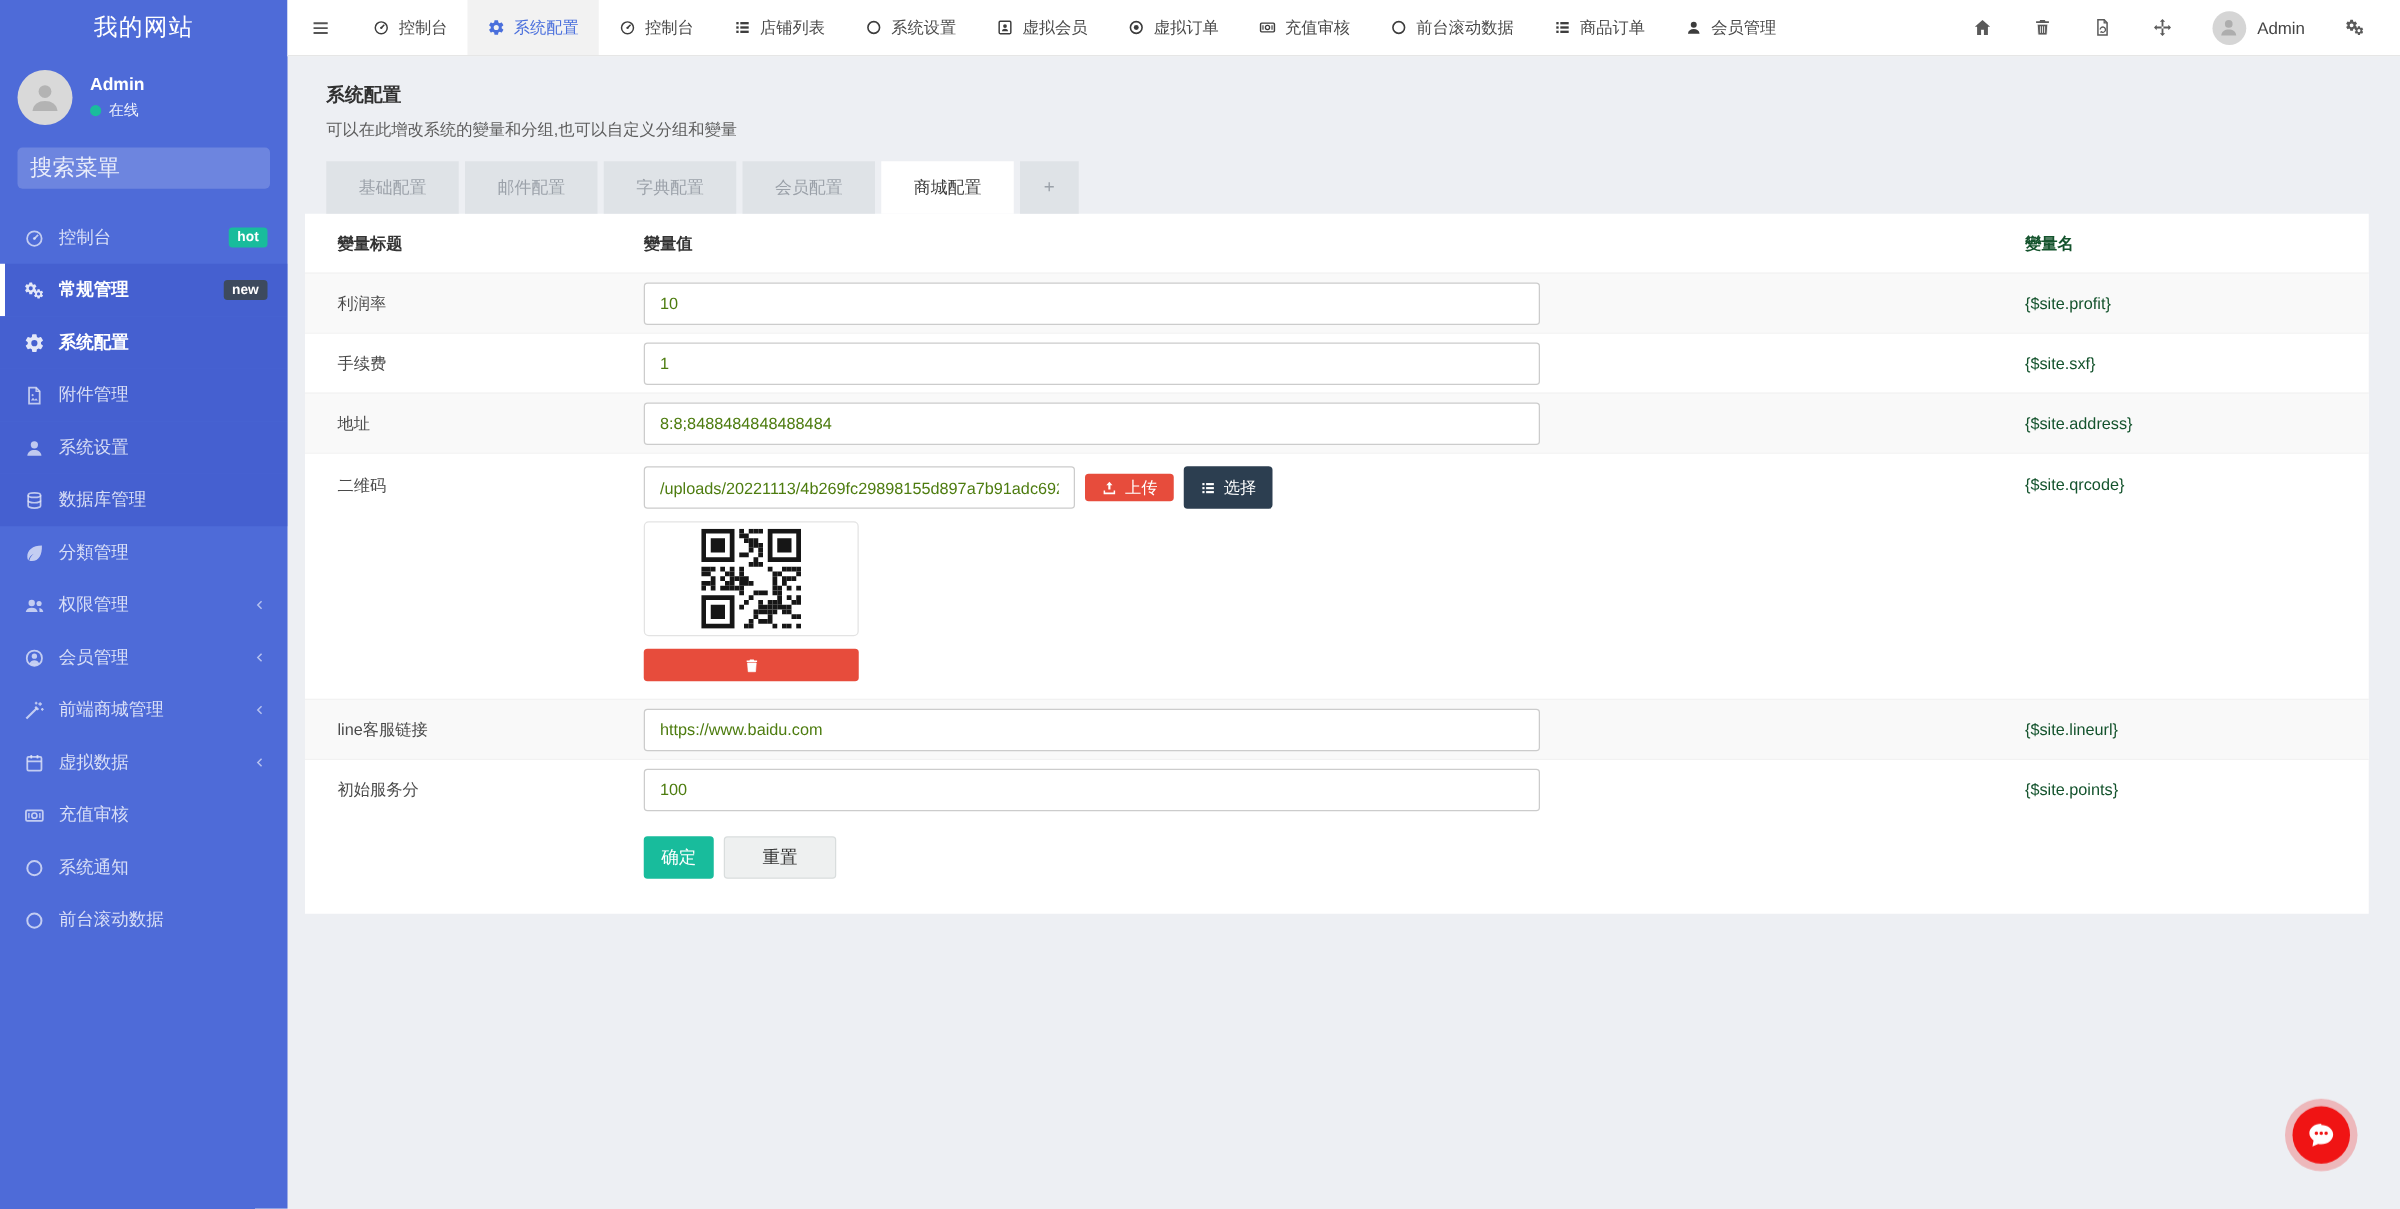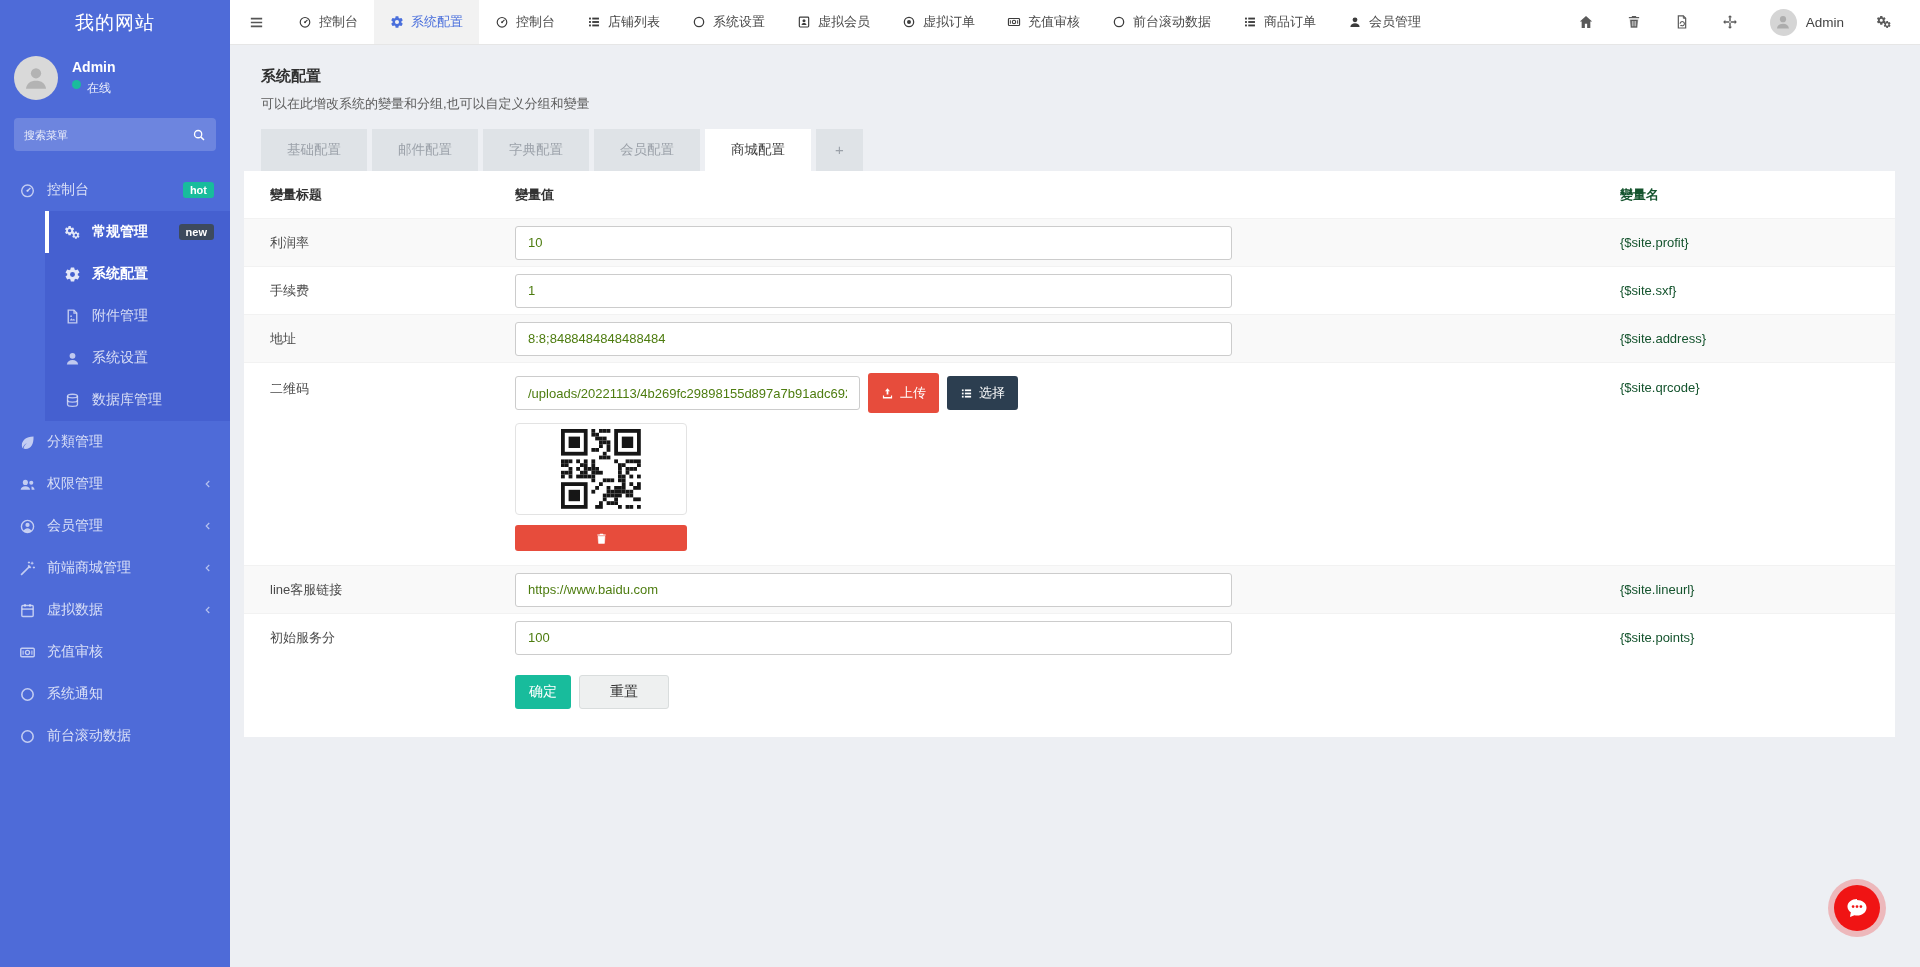--- a/index.html
+++ b/index.html
@@ -7,30 +7,30 @@
   body { font-family:"Liberation Sans","DejaVu Sans",sans-serif; background:#edeff3; display:flex; }
   .ico { display:inline-block; vertical-align:middle; }
 
   
   .sidebar { width:230px; height:967px; background:#4e6bd8; color:#fff; flex:0 0 230px; display:flex; flex-direction:column; }
   .side-title { height:46px; line-height:46px; text-align:center; font-size:19px; color:#fff; letter-spacing:1px; }
   .side-user { display:flex; align-items:center; padding:10px 20px 14px 14px; }
   .side-user .avatar { width:44px; height:44px; border-radius:50%; background:#d9d9d9; color:#b3b3b3; display:flex; align-items:center; justify-content:center; overflow:hidden; }
   .side-user .meta { margin-left:14px; }
   .side-user .uname { font-weight:bold; font-size:14px; }
-  .side-user .ustatus { font-size:12px; margin-top:5px; color:rgba(255,255,255,.9); display:flex; }
+  .side-user .ustatus { font-size:12px; margin-top:5px; color:rgba(255,255,255,.9); display:flex; align-items:center; }
   .side-user .dot { width:9px; height:9px; border-radius:50%; background:#1abc9c; display:inline-block; margin-right:6px; }
   .side-search { margin:4px 14px 10px 14px; height:33px; background:rgba(255,255,255,.18); border-radius:4px; display:flex; align-items:center; padding:0 10px; }
-  .side-search input { flex:1; background:transparent; border:none; outline:none; color:#fff; font-size:11px; font-family:inherit; }
+  .side-search input { flex:1; background:transparent; border:none; outline:none; color:#fff; font-size:18px; font-family:inherit; }
   .side-search input::placeholder { color:rgba(255,255,255,.85); }
   .side-menu { list-style:none; flex:1; overflow:hidden; padding-top:8px; }
   .side-item { height:42px; display:flex; align-items:center; padding:0 16px 0 19px; font-size:14px; color:rgba(255,255,255,.78); cursor:pointer; position:relative; }
   .side-item .mi { width:17px; height:17px; margin-right:11px; opacity:.85; flex:0 0 17px; }
   .side-item .lbl { flex:1; }
-  .side-item.group-bg { background:#4560d0;margin-left:45px; }
+  .side-item.group-bg { background:#4560d0; }
   .side-item.active-parent { border-left:4px solid #ffffff; padding-left:15px; color:#fff; font-weight:bold; }
   .side-item.current { color:#fff; font-weight:bold; }
   .badge { font-size:11px; border-radius:3px; padding:2px 7px; color:#fff; font-weight:bold; }
   .badge.hot { background:#18bc9c; }
   .badge.new { background:#3d4a5d; }
   .chev { width:12px; height:12px; opacity:.75; }
 
   
   .main { flex:1; display:flex; flex-direction:column; position:relative; }
   .topbar { height:45px; background:#fff; border-bottom:1px solid #e6e6e6; display:flex; align-items:stretch; }
@@ -61,21 +61,21 @@
   .cfg-row.hdr { min-height:47px; font-weight:bold; color:#333; }
   .cfg-row.alt { background:#f9f9f9; }
   .cfg-row .c1 { padding-left:26px; }
   .cfg-row .c3 { color:#14532d; }
   .cfg-row.top-align { align-items:flex-start; }
   .cfg-row.top-align .c1, .cfg-row.top-align .c3 { padding-top:17px; }
   .txt-input { width:717px; height:34px; border:1px solid #ccc; border-radius:3px; padding:0 12px; font-size:13px; color:#4d7c0f; font-family:inherit; outline:none; background:#fff; }
   .qr-input { width:345px; }
   .val-line { display:flex; align-items:center; gap:8px; }
   .btn { border:none; border-radius:3px; font-size:13px; font-family:inherit; cursor:pointer; display:inline-flex; align-items:center; justify-content:center; gap:6px; }
-  .btn-upload { background:#e74c3c; color:#fff; height:40px; padding:4px 13px; }
+  .btn-upload { background:#e74c3c; color:#fff; height:22px; padding:4px 13px; }
   .btn-choose { background:#2c3e50; color:#fff; height:34px; padding:16px 13px; }
   .btn .bi { width:13px; height:13px; }
   .qr-block { padding:10px 0 14px 0; }
   .qr-preview { width:172px; height:92px; border:1px solid #e3e3e3; border-radius:4px; background:#fff; display:flex; align-items:center; justify-content:center; }
   .btn-del { width:172px; height:26px; background:#e74c3c; color:#fff; margin-top:10px; }
   .actions { padding:14px 0 0 271px; display:flex; gap:8px; }
   .btn-submit { background:#18bc9c; color:#fff; height:34px; padding:0 14px; font-size:14px; }
   .btn-reset { background:#eef0f0; color:#333; border:1px solid #d9dddd; height:34px; padding:0 30px; font-size:14px; }
 
   

